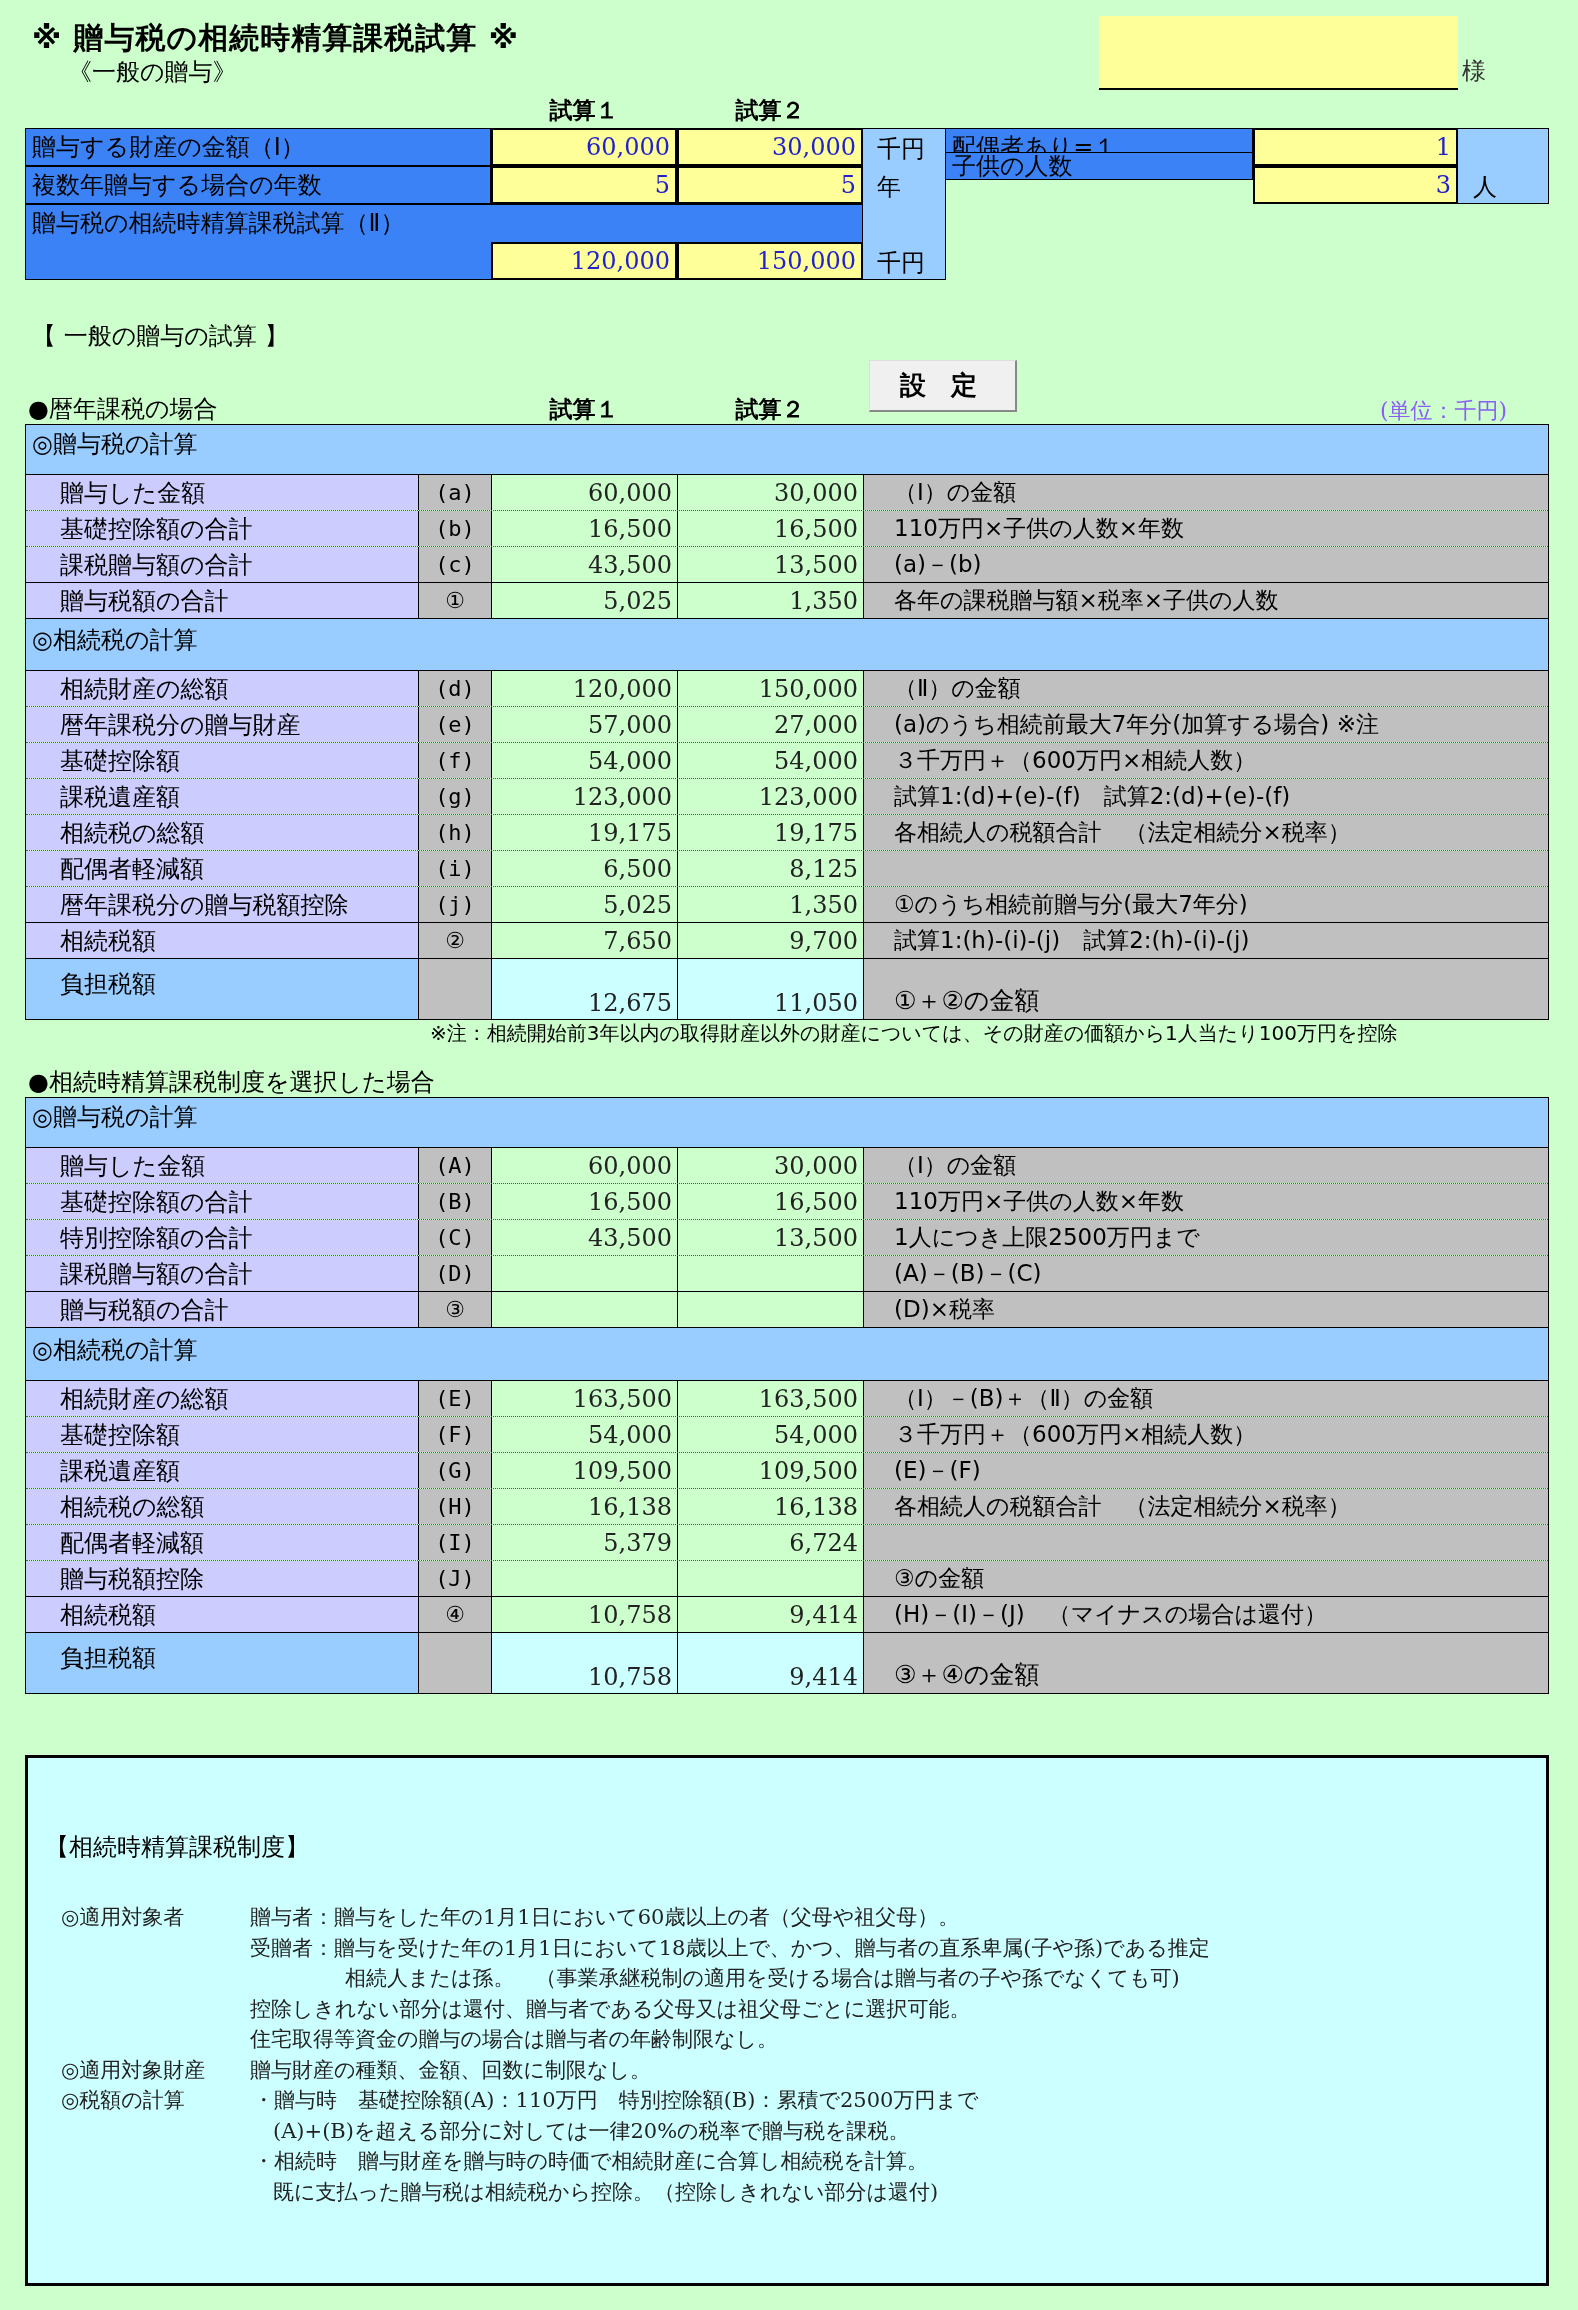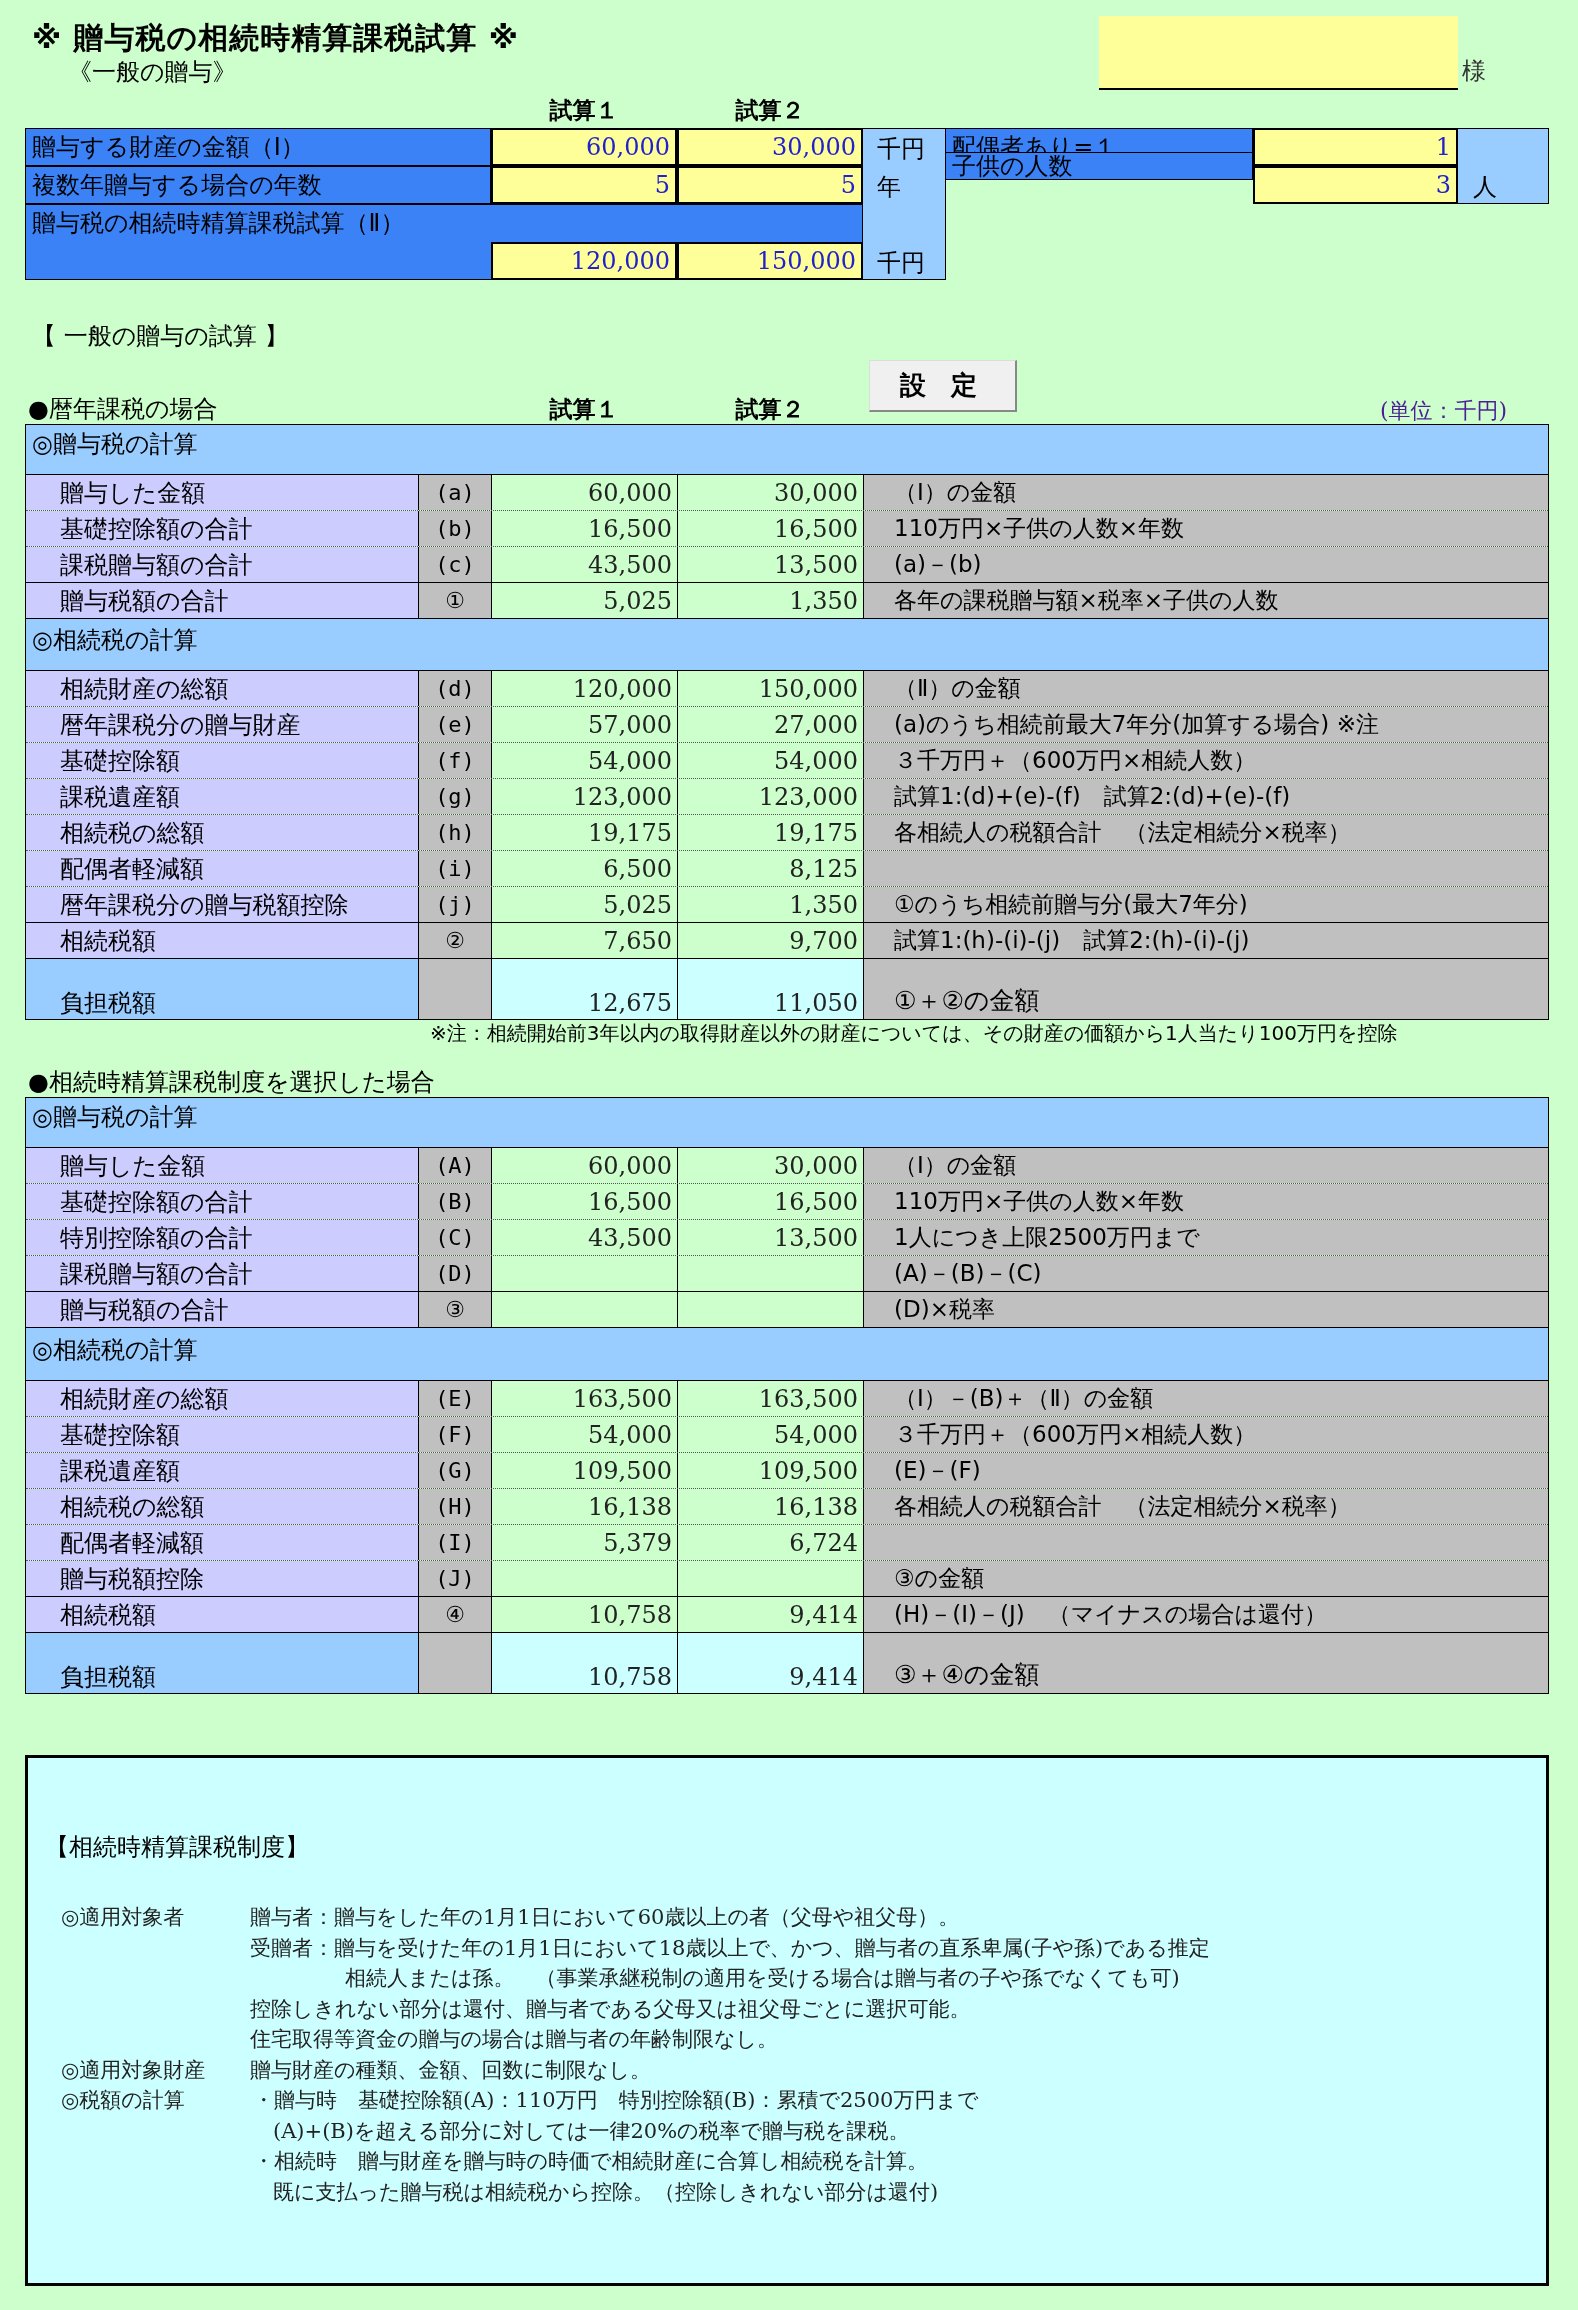--- a/index.html
+++ b/index.html
@@ -12,33 +12,33 @@
   .sama { left: 1462px; top: 55px; font-size: 24px; color: #333; font-family: "DejaVu Serif", serif; }
   .col-head { font-size: 23px; font-weight: bold; width: 186px; text-align: center; }
 
   
   .in-label { background: #3b82f6; border: 1.5px solid #000; font-size: 24px; padding-left: 6px; display: flex; align-items: center; }
   .in-cell { background: #ffff99; border: 2px solid #000; font-size: 24px; color: #2222cc; text-align: right; padding-right: 5px; font-family: "DejaVu Serif", serif; display: flex; align-items: center; justify-content: flex-end; }
   .unit { background: #99ccff; font-size: 24px; padding-left: 13px; }
 
   .section-title { font-size: 24px; }
   .button { left: 869px; top: 360px; width: 148px; height: 52px; background: #f0f0f0; border: 1px solid #ddd; border-right: 2px solid #888; border-bottom: 2px solid #888; font-size: 26px; font-weight: bold; letter-spacing: 8px; display: flex; align-items: center; justify-content: center; cursor: pointer; }
-  .unit-note { left: 1380px; top: 396px; font-size: 22px; color: #4c1d95; font-family: "DejaVu Serif", serif; }
+  .unit-note { left: 1380px; top: 396px; font-size: 22px; color: #8b5cf6; font-family: "DejaVu Serif", serif; }
 
   
   .tbl { position: absolute; left: 25px; width: 1524px; border: 1.5px solid #000; }
   .hdr { background: #99ccff; font-size: 24px; padding-left: 6px; display: flex; align-items: flex-end; padding-bottom: 14px; border-bottom: 1.5px solid #000; }
   .row { display: flex; height: 36px; border-bottom: 1px dotted #555; }
   .row.solid { border-bottom: 1.5px solid #000; }
   .c-label { width: 393px; background: #ccccff; font-size: 24px; padding-left: 34px; display: flex; align-items: center; border-right: 1px solid #000; }
   .c-ref { width: 73px; background: #c0c0c0; font-size: 22px; display: flex; align-items: center; justify-content: center; border-right: 1px solid #000; font-family: "DejaVu Sans Mono", monospace; }
   .c-v1, .c-v2 { width: 186px; background: #ccffcc; font-size: 24px; text-align: right; padding-right: 5px; display: flex; align-items: center; justify-content: flex-end; border-right: 1px solid #000; font-family: "DejaVu Serif", serif; color: #222; }
   .c-desc { flex: 1; background: #c0c0c0; font-size: 23px; padding-left: 30px; display: flex; align-items: center; }
   .row.burden { height: 60px; border-bottom: none; }
-  .row.burden .c-label { background: #99ccff; align-items: flex-end; padding-bottom: 0; }
+  .row.burden .c-label { background: #99ccff; align-items: flex-end; padding-bottom: 19px; }
   .row.burden .c-v1, .row.burden .c-v2 { background: #ccffff; align-items: flex-end; padding-bottom: 2px; }
   .row.burden .c-desc { align-items: flex-end; padding-bottom: 2px; font-size: 25px; }
   .row.burden .c-ref { background: #c0c0c0; }
 
   .footnote { left: 430px; top: 1020px; font-size: 20px; }
 
   
   .info { left: 25px; top: 1755px; width: 1524px; height: 531px; background: #ccffff; border: 3px solid #000; }
   .info-title { position: absolute; left: 17px; top: 73px; font-size: 24px; }
   .info-line { position: absolute; font-size: 21px; font-family: "DejaVu Serif", serif; color: #222; white-space: nowrap; }

